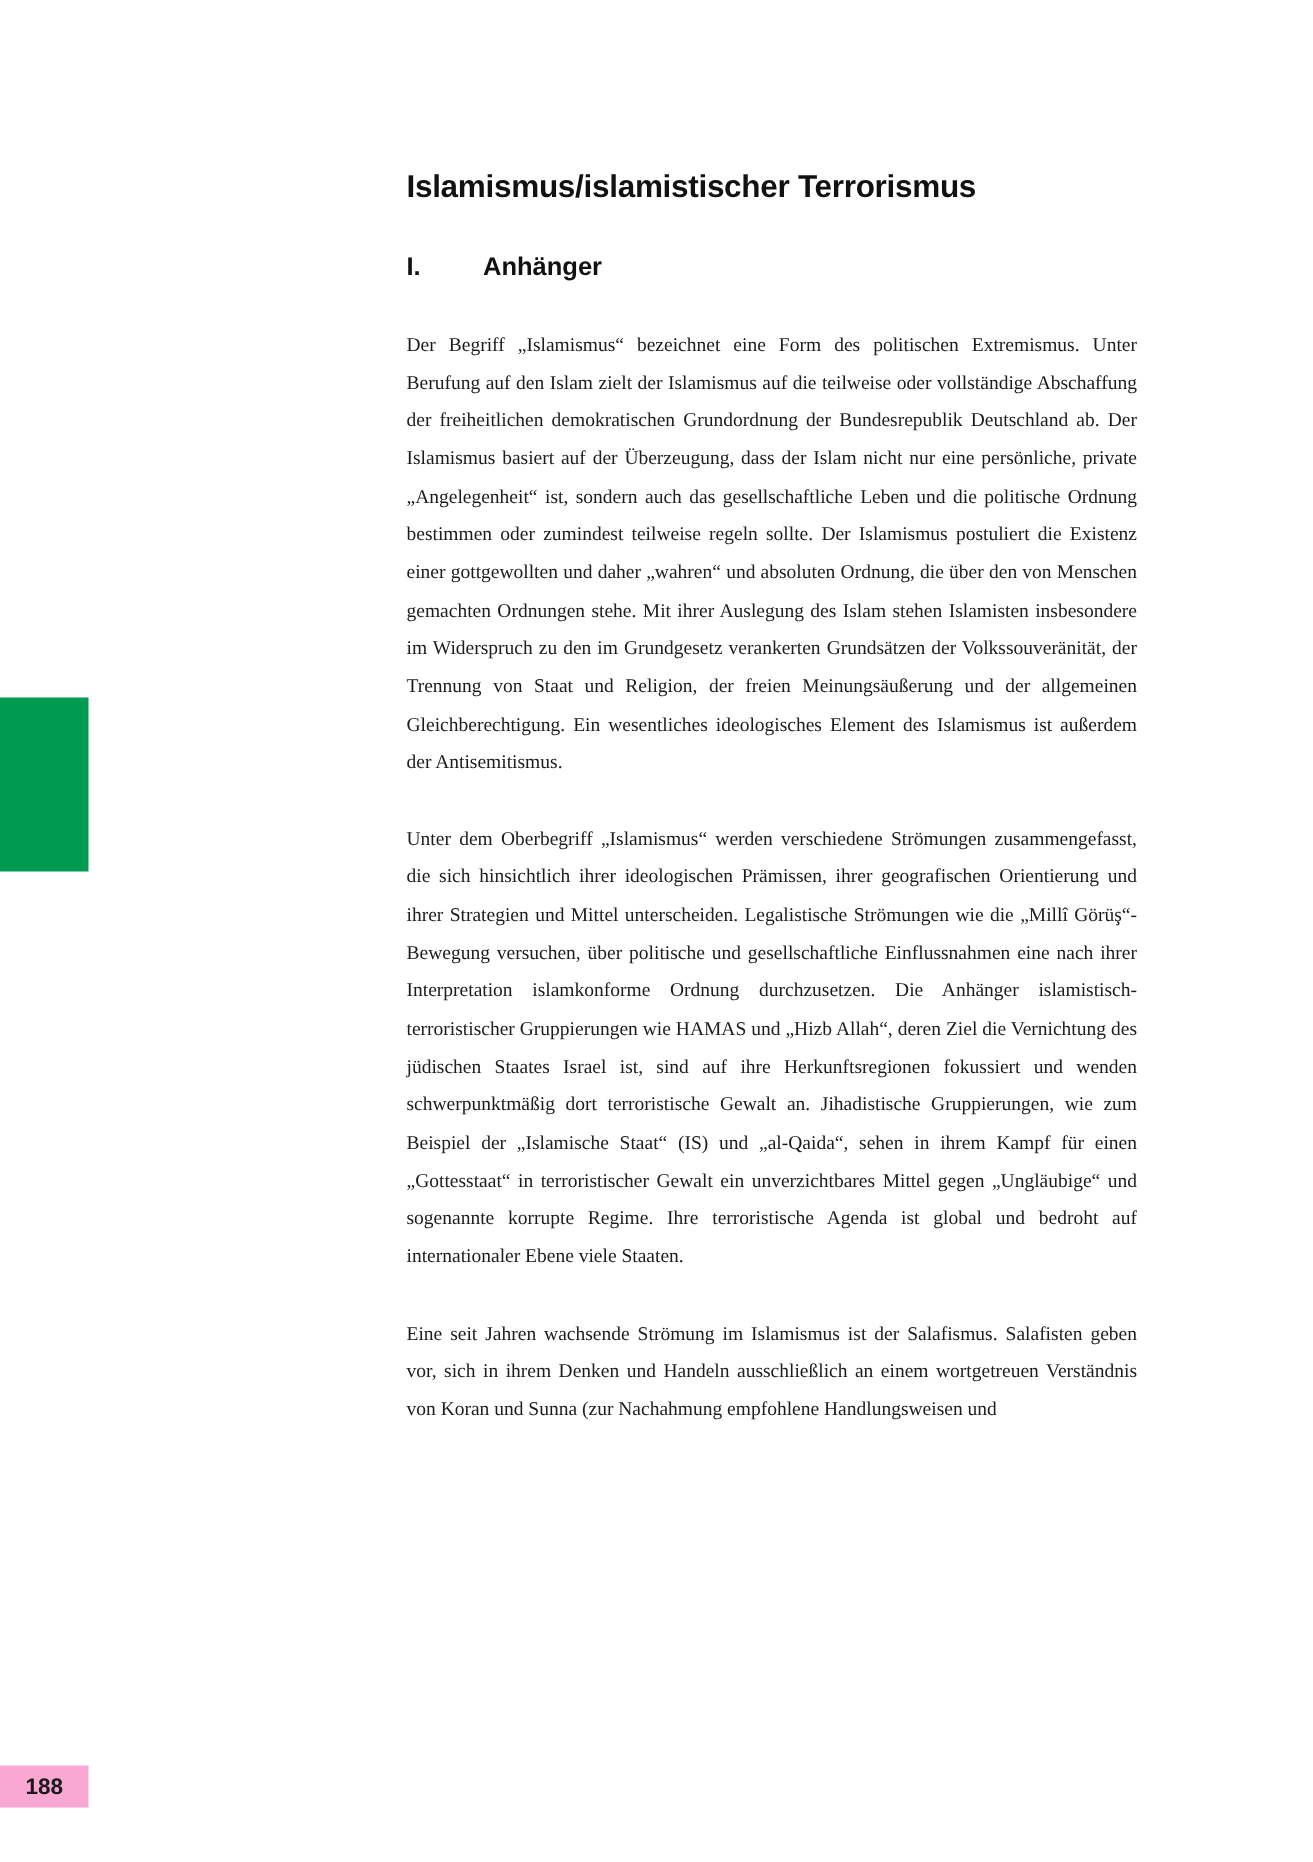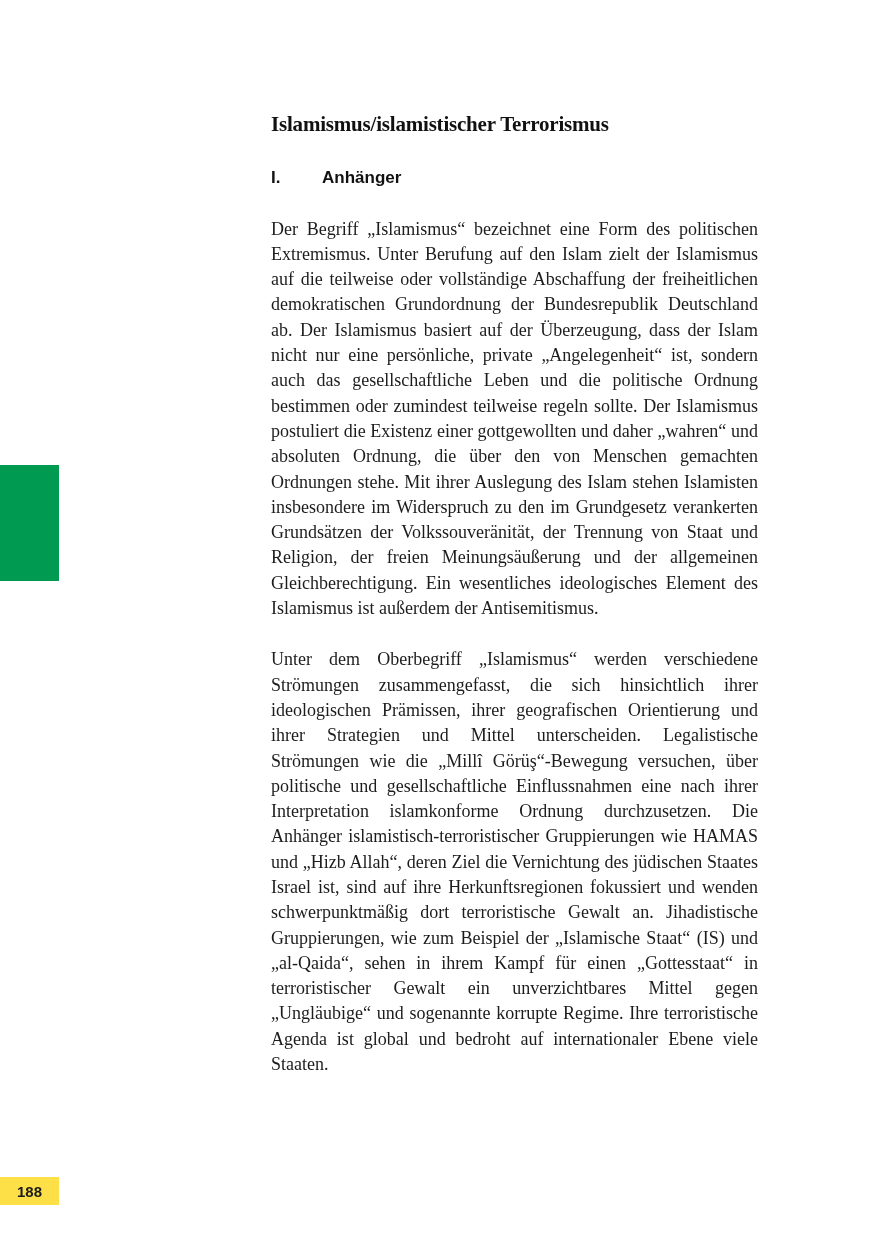--- a/index.html
+++ b/index.html
@@ -26,21 +26,21 @@
 
   
   .content {
     position: absolute;
     left: 271px;
     top: 0;
     width: 487px;
   }
 
   .page-title {
-    font-family: Liberation Serif, serif;
+    font-family: Liberation Sans, sans-serif;
     font-weight: 700;
     font-size: 21px;
     line-height: 1.2;
     margin: 112px 0 0 0;
     color: #111111;
     letter-spacing: -0.2px;
   }
 
   .section-heading {
     display: flex;
@@ -48,36 +48,36 @@
     font-weight: 700;
     font-size: 17px;
     line-height: 1.2;
     margin-top: 31px;
     color: #111111;
   }
   .section-number { width: 51px; flex: 0 0 51px; }
 
   .body-text { margin-top: 28px; }
   .body-text p {
-    font-size: 18px;
+    font-size: 13px;
     line-height: 25.3px;
     text-align: justify;
     margin: 0 0 26px 0;
     hyphens: auto;
     -webkit-hyphens: auto;
   }
 
   
   .footer-bar {
     position: absolute;
     left: 0;
     top: 1177px;
     width: 59px;
     height: 28px;
-    background: #fde047;
+    background: #f9a8d4;
     display: flex;
     align-items: center;
   }
   .page-number {
     font-family: "Liberation Sans", sans-serif;
     font-weight: 700;
     font-size: 15px;
     color: #1a1a1a;
     padding-left: 17px;
   }
@@ -91,18 +91,19 @@
   <h1 class="page-title">Islamismus/islamistischer Terrorismus</h1>
 
   <div class="section-heading">
     <span class="section-number">I.</span>
     <span class="section-title">Anhänger</span>
   </div>
 
   <div class="body-text">
     <p>Der Begriff „Islamismus“ bezeichnet eine Form des politischen Extremismus. Unter Berufung auf den Islam zielt der Islamismus auf die teilweise oder vollständige Abschaffung der freiheitlichen demokratischen Grundordnung der Bundesrepublik Deutschland ab. Der Islamismus basiert auf der Überzeugung, dass der Islam nicht nur eine persönliche, private „Angelegenheit“ ist, sondern auch das gesellschaftliche Leben und die politische Ordnung bestimmen oder zumindest teilweise regeln sollte. Der Islamismus postuliert die Existenz einer gottgewollten und daher „wahren“ und absoluten Ordnung, die über den von Menschen gemachten Ordnungen stehe. Mit ihrer Auslegung des Islam stehen Islamisten insbesondere im Widerspruch zu den im Grundgesetz verankerten Grundsätzen der Volkssouveränität, der Trennung von Staat und Religion, der freien Meinungsäußerung und der allgemeinen Gleichberechtigung. Ein wesentliches ideologisches Element des Islamismus ist außerdem der Antisemitismus.</p>
     <p>Unter dem Oberbegriff „Islamismus“ werden verschiedene Strömungen zusammengefasst, die sich hinsichtlich ihrer ideologischen Prämissen, ihrer geografischen Orientierung und ihrer Strategien und Mittel unterscheiden. Legalistische Strömungen wie die „Millî Görüş“-Bewegung versuchen, über politische und gesellschaftliche Einflussnahmen eine nach ihrer Interpretation islamkonforme Ordnung durchzusetzen. Die Anhänger islamistisch-terroristischer Gruppierungen wie HAMAS und „Hizb Allah“, deren Ziel die Vernichtung des jüdischen Staates Israel ist, sind auf ihre Herkunftsregionen fokussiert und wenden schwerpunktmäßig dort terroristische Gewalt an. Jihadistische Gruppierungen, wie zum Beispiel der „Islamische Staat“ (IS) und „al-Qaida“, sehen in ihrem Kampf für einen „Gottesstaat“ in terroristischer Gewalt ein unverzichtbares Mittel gegen „Ungläubige“ und sogenannte korrupte Regime. Ihre terroristische Agenda ist global und bedroht auf internationaler Ebene viele Staaten.</p>
+    <p>Eine seit Jahren wachsende Strömung im Islamismus ist der Salafismus. Salafisten geben vor, sich in ihrem Denken und Handeln ausschließlich an einem wortgetreuen Verständnis von Koran und Sunna (zur Nachahmung empfohlene Handlungsweisen und</p>
   </div>
 </div>
 
 <div class="footer-bar">
   <span class="page-number">188</span>
 </div>
 
 </body></html>

